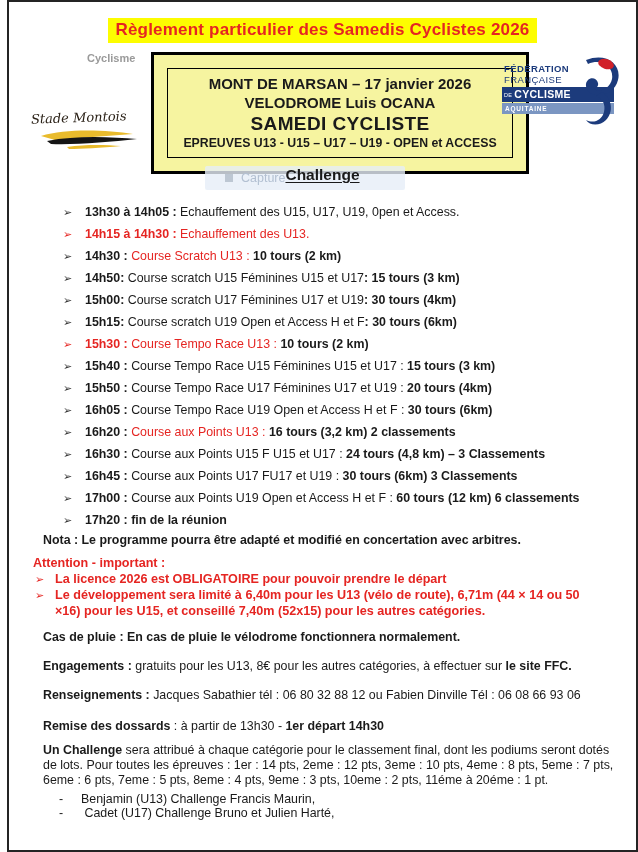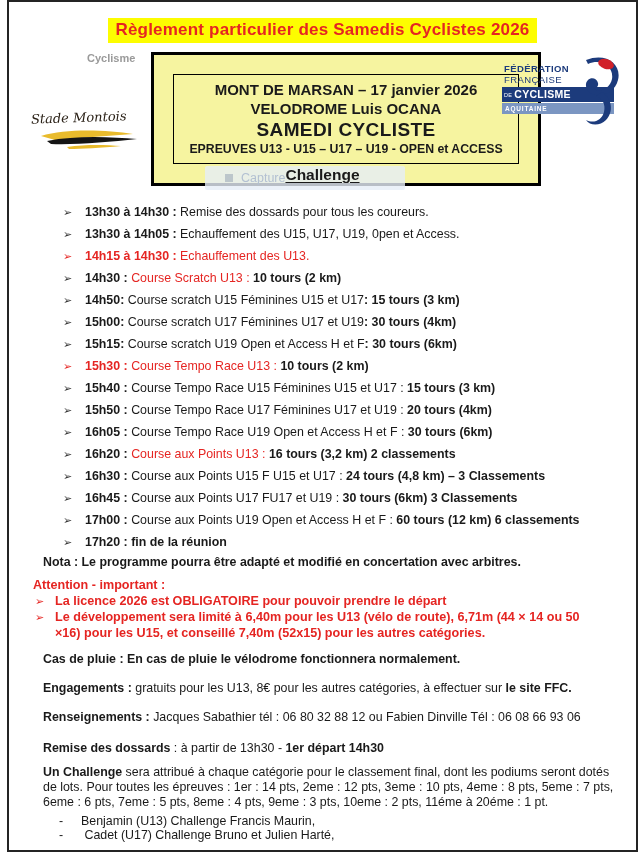--- a/index.html
+++ b/index.html
@@ -30,21 +30,21 @@
   .sm-logo{position:absolute;left:20px;top:-4px;width:122px;height:106px;}
   .sm-cyclisme{position:absolute;top:4px;left:58px;color:#9a9a9a;font-size:11px;font-weight:bold;}
   .sm-letters{position:absolute;top:-4px;left:6px;font-size:56px;font-weight:bold;
     font-style:italic;letter-spacing:-6px;color:#171512;line-height:1;}
   .sm-script{position:absolute;top:62px;left:2px;font-family:"DejaVu Serif","Liberation Serif",serif;
     font-style:italic;font-size:13px;color:#2b2218;white-space:nowrap;transform:rotate(-2deg);}
   .sm-swoosh{position:absolute;left:8px;top:78px;}
 
   
   .event-box{position:absolute;left:142px;top:0px;width:346px;border:3px solid #000;
-    background:var(--boxfill);padding:19px;}
+    background:var(--boxfill);padding:13px;}
   .event-inner{border:1px solid #000;text-align:center;padding:5px 6px 6px 6px;}
   .ev1{font-weight:bold;font-size:15px;line-height:19px;}
   .ev2{font-weight:bold;font-size:19px;line-height:23px;letter-spacing:0.4px;}
   .ev3{font-weight:bold;font-size:12.3px;line-height:16px;}
 
   
   .ffc-logo{position:absolute;right:22px;top:10px;width:112px;height:80px;}
   .ffc-top{padding:2px 0 2px 2px;}
   .ffc-l1,.ffc-l2{color:var(--ffcblue);font-size:9.5px;font-weight:bold;line-height:10.5px;letter-spacing:0.4px;}
   .ffc-l2{font-weight:normal;}
@@ -149,21 +149,20 @@
   </div>
 
   <div class="prog-head-wrap">
     <div class="capture-ghost">
       <span class="ghost-icon"></span><span class="ghost-text">Capture</span>
     </div>
     <span class="prog-heading">Challenge</span>
   </div>
 
   <div id="rows">
-      <div class="prow"><span class="arrow">➢</span><span class="ptext"><span class="seg-b">13h30 à 14h30 : </span><span class="seg-n">Remise des dossards pour tous les coureurs.</span></span></div>
       <div class="prow"><span class="arrow">➢</span><span class="ptext"><span class="seg-b">13h30 à 14h05 : </span><span class="seg-n">Echauffement des U15, U17, U19, 0pen et Access.</span></span></div>
       <div class="prow"><span class="arrow red">➢</span><span class="ptext"><span class="seg-rb">14h15 à 14h30 : </span><span class="seg-r">Echauffement des U13.</span></span></div>
       <div class="prow"><span class="arrow">➢</span><span class="ptext"><span class="seg-b">14h30 : </span><span class="seg-r">Course Scratch U13 : </span><span class="seg-b">10 tours (2 km)</span></span></div>
       <div class="prow"><span class="arrow">➢</span><span class="ptext"><span class="seg-b">14h50: </span><span class="seg-n">Course scratch U15 Féminines U15 et U17</span><span class="seg-b">: 15 tours (3 km)</span></span></div>
       <div class="prow"><span class="arrow">➢</span><span class="ptext"><span class="seg-b">15h00: </span><span class="seg-n">Course scratch U17 Féminines U17 et U19</span><span class="seg-b">: 30 tours (4km)</span></span></div>
       <div class="prow"><span class="arrow">➢</span><span class="ptext"><span class="seg-b">15h15: </span><span class="seg-n">Course scratch U19 Open et Access H et F</span><span class="seg-b">: 30 tours (6km)</span></span></div>
       <div class="prow"><span class="arrow red">➢</span><span class="ptext"><span class="seg-rb">15h30 : </span><span class="seg-r">Course Tempo Race U13 : </span><span class="seg-b">10 tours (2 km)</span></span></div>
       <div class="prow"><span class="arrow">➢</span><span class="ptext"><span class="seg-b">15h40 : </span><span class="seg-n">Course Tempo Race U15 Féminines U15 et U17 : </span><span class="seg-b">15 tours (3 km)</span></span></div>
       <div class="prow"><span class="arrow">➢</span><span class="ptext"><span class="seg-b">15h50 : </span><span class="seg-n">Course Tempo Race U17 Féminines U17 et U19 : </span><span class="seg-b">20 tours (4km)</span></span></div>
       <div class="prow"><span class="arrow">➢</span><span class="ptext"><span class="seg-b">16h05 : </span><span class="seg-n">Course Tempo Race U19 Open et Access H et F : </span><span class="seg-b">30 tours (6km)</span></span></div>

